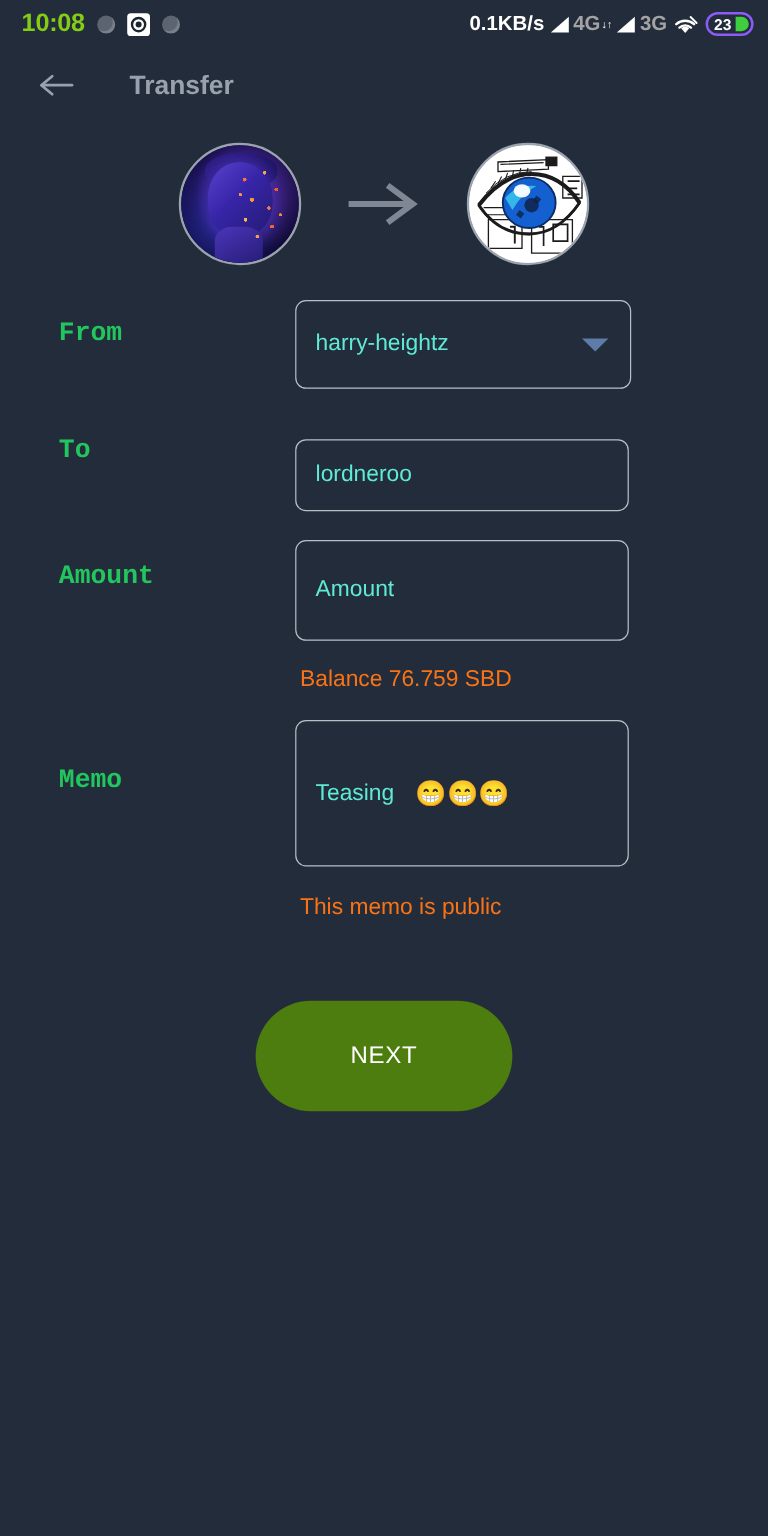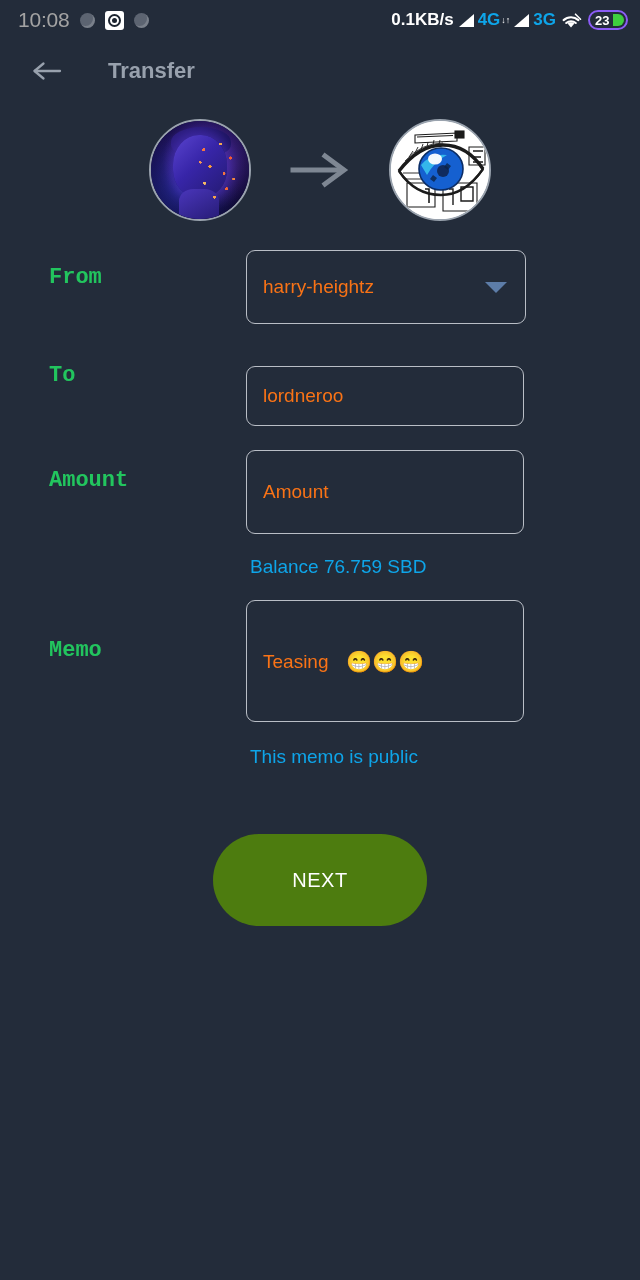--- a/index.html
+++ b/index.html
@@ -17,23 +17,23 @@
     height: 40px;
     width: 100%;
     display: flex;
     align-items: center;
     padding: 0 12px 0 18px;
     color: #ffffff;
   }
   .sb-left { display: flex; align-items: center; gap: 10px; }
   .sb-clock {
     font-size: 21px;
-    font-weight: normal;
+    font-weight: bold;
     letter-spacing: -0.2px;
-    color: #a3a3a3;
+    color: #84cc16;
   }
   .sb-dot {
     width: 15px; height: 15px;
     border-radius: 50%;
     background: #5c6471;
     box-shadow: inset -2px -2px 0 rgba(255,255,255,0.18);
   }
   .sb-rec {
     width: 19px; height: 19px;
     background: #ffffff;
@@ -54,21 +54,21 @@
   .sb-right { display: flex; align-items: center; gap: 4px; }
   .sb-speed {
     font-size: 17px; font-weight: bold; color: #ffffff;
     margin-right: 1px;
   }
   .sig {
     width: 0; height: 0;
     border-left: 15px solid transparent;
     border-bottom: 13px solid #ffffff;
   }
-  .sb-net { font-size: 17px; font-weight: bold; color: #0ea5e9; }
+  .sb-net { font-size: 17px; font-weight: bold; color: #a3a3a3; }
   .sb-sub { font-size: 9px; font-weight: bold; color: #ffffff; margin-left: -3px; }
   .wifi { position: relative; width: 22px; height: 17px; }
   .wifi svg { position: absolute; top: 0; left: 0; }
   .batt {
     width: 40px; height: 20px;
     border: 2px solid #8b5cf6;
     border-radius: 10px;
     display: flex; align-items: center;
     position: relative;
     padding-left: 5px;
@@ -180,21 +180,21 @@
     flex: none;
     font-size: 22px;
     font-weight: bold;
     color: #22c55e;
     padding-left: 21px;
     font-family: Liberation Mono, monospace;
   }
   .field {
     border: 1.6px solid #b9bec6;
     border-radius: 9px;
-    color: #f97316;
+    color: #5eead4;
     font-size: 19px;
     display: flex;
     align-items: center;
     background: transparent;
   }
   .field-from {
     width: 280px;
     height: 74px;
     padding: 0 18px 0 16px;
     justify-content: space-between;
@@ -228,21 +228,21 @@
   }
   .emoji { font-size: 21px; line-height: 1; }
   .caret-down {
     width: 0; height: 0;
     border-left: 11px solid transparent;
     border-right: 11px solid transparent;
     border-top: 11px solid #5d7da8;
   }
   .hint {
     font-size: 19px;
-    color: #0ea5e9;
+    color: #f97316;
     padding-left: 222px;
     margin-top: 22px;
   }
   .hint-memo { margin-top: 24px; }
 
   
   .next-wrap {
     display: flex;
     justify-content: center;
     margin-top: 66px;

